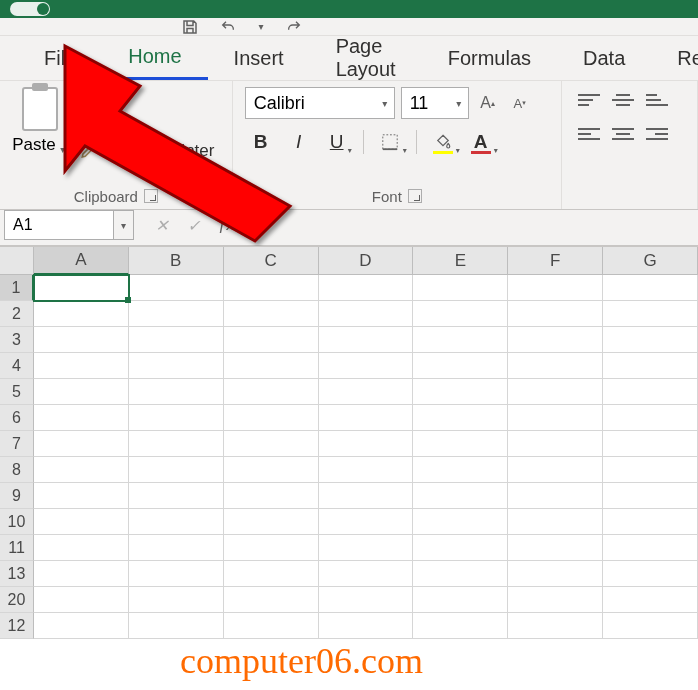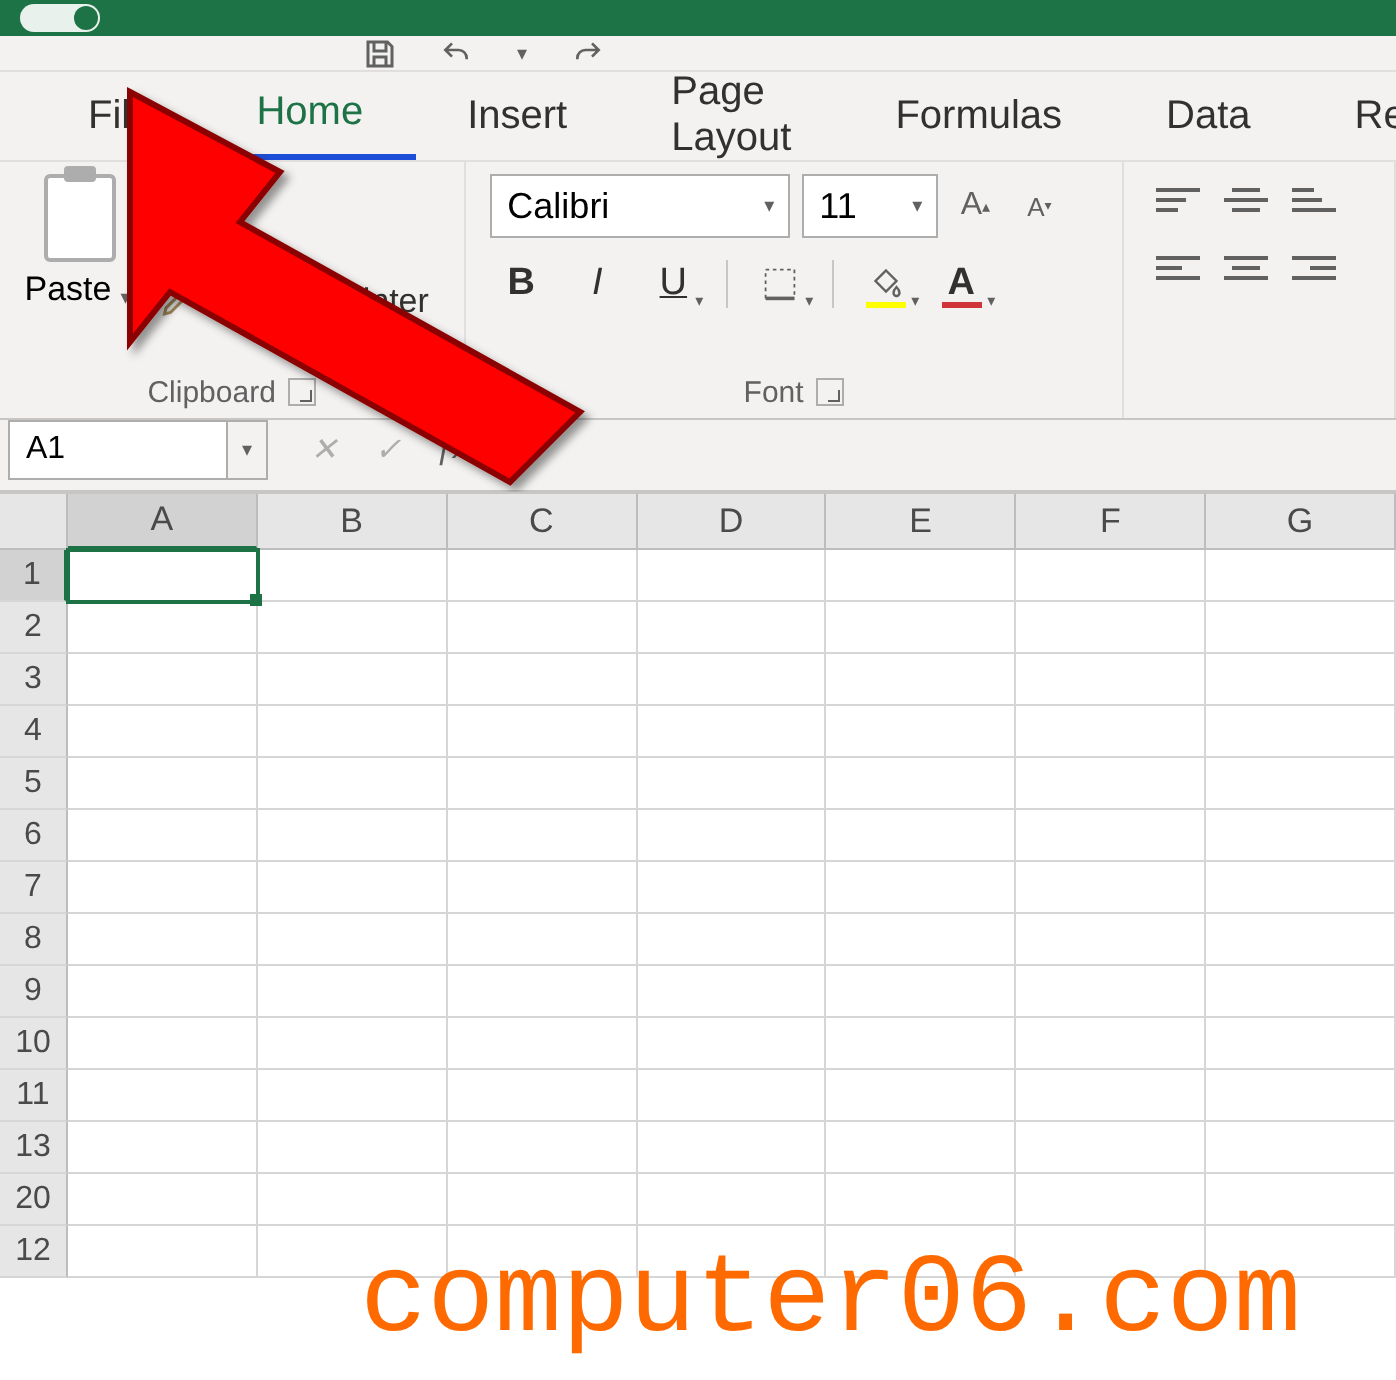--- a/index.html
+++ b/index.html
@@ -70,21 +70,21 @@
 .row-h{width:34px;background:#e6e6e6;border-right:1px solid #bdbdbd;border-bottom:1px solid #d6d6d6;display:flex;align-items:center;justify-content:center;font-size:16px;color:#4a4a4a}
 .row-h.sel{background:#d2d2d2;border-right:2px solid #1e7346}
 .cell{width:95px;border-right:1px solid #d6d6d6;border-bottom:1px solid #d6d6d6;background:#fff}
 .cell.active{outline:2px solid #1e7346;outline-offset:-1px;position:relative}
 .cell.active::after{content:"";position:absolute;right:-3px;bottom:-3px;width:6px;height:6px;background:#1e7346}
 
 
 .arrow-overlay{position:absolute;left:30px;top:26px;width:280px;height:220px;pointer-events:none;z-index:100}
 
 
-.watermark{position:absolute;left:180px;bottom:8px;font-size:56px;font-family:Liberation Mono, monospace;color:#ff6a00;user-select:none}
+.watermark{position:absolute;left:180px;bottom:8px;font-size:36px;font-family:Liberation Serif, serif;color:#ff6a00;user-select:none}
 
 svg{display:block}
 </style>
 </head>
 <body>
 
 <div class="title-bar">
   <div class="title-toggle"></div>
 </div>
 

